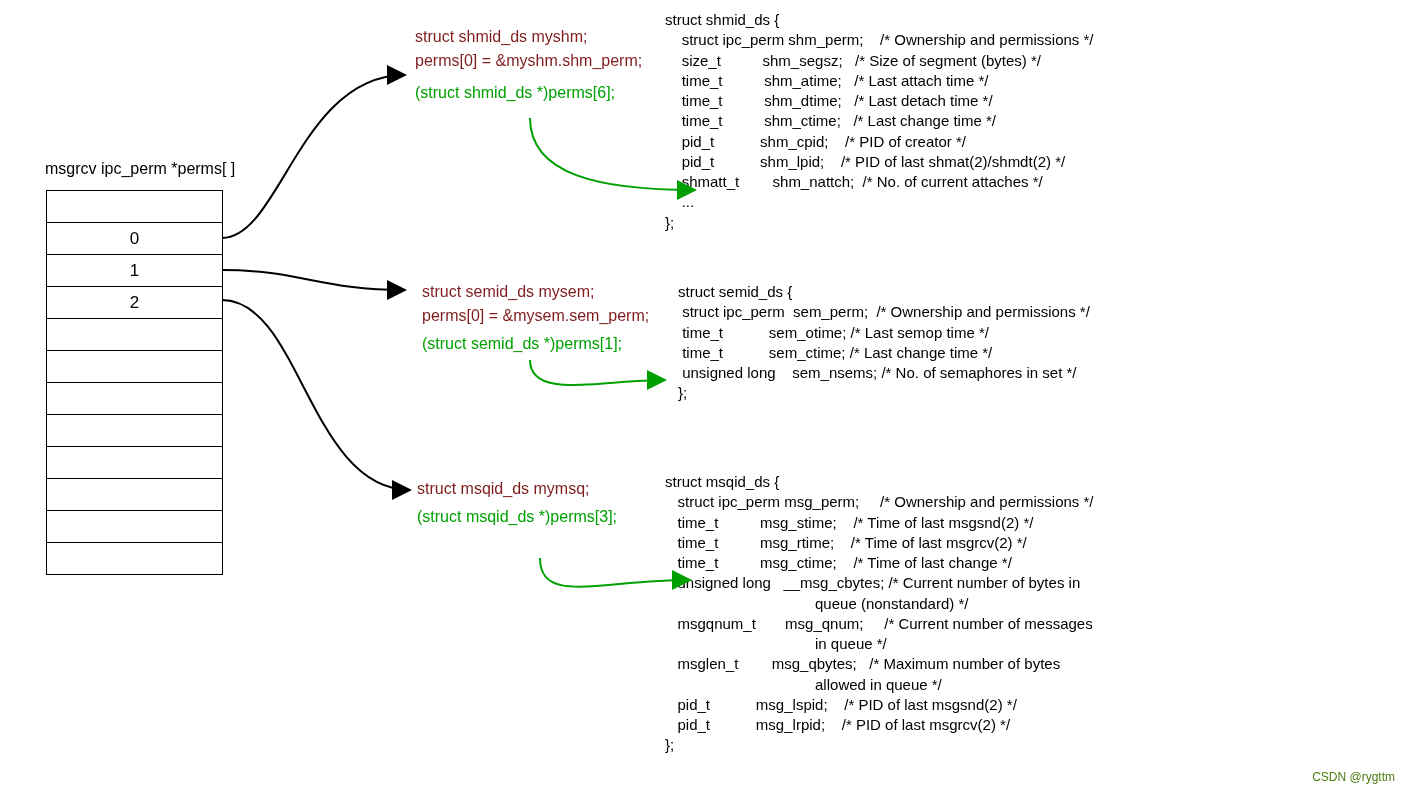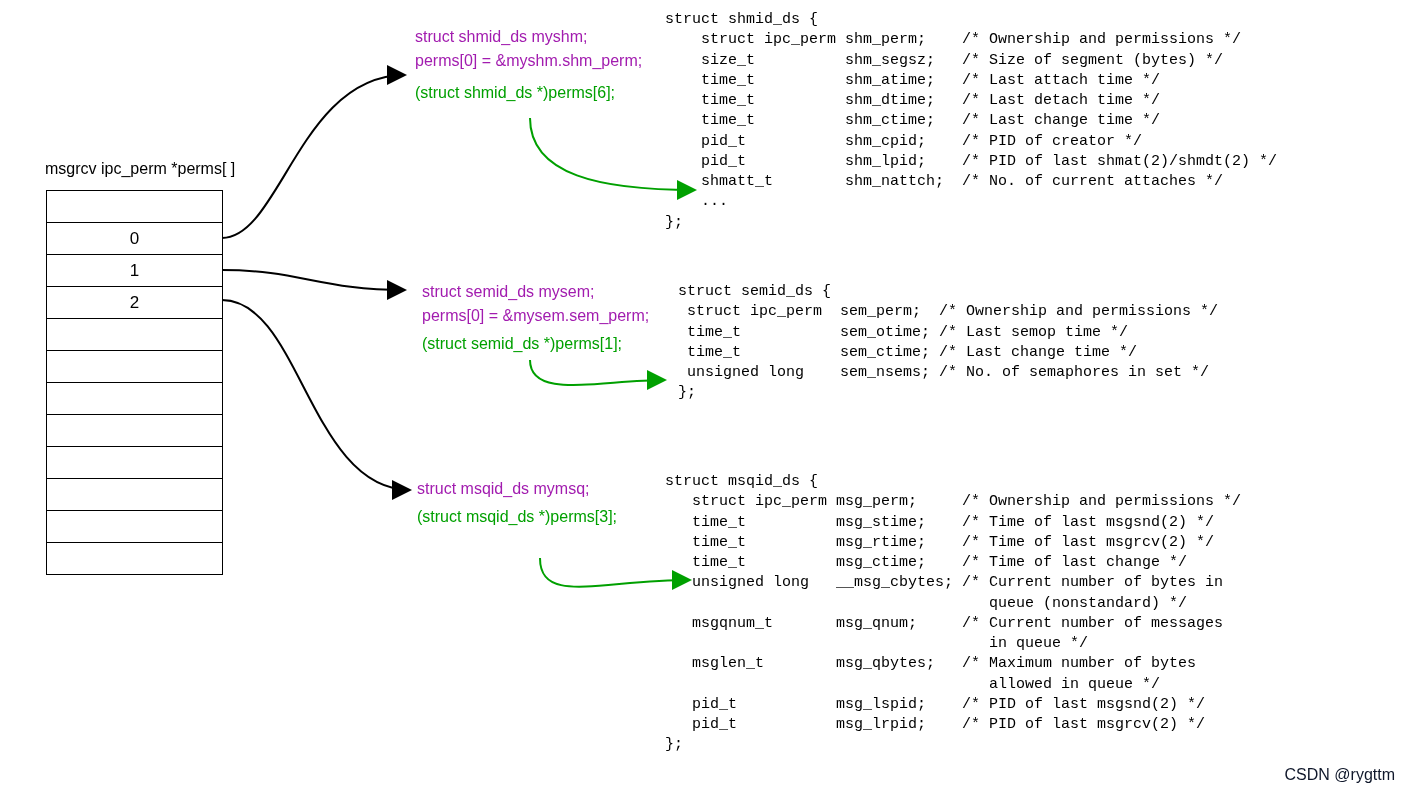--- a/index.html
+++ b/index.html
@@ -5,34 +5,34 @@
   body{
     margin:0;
     background:#fff;
     font-family:"Segoe UI",Arial,sans-serif;
     font-size:16px;
     color:#000;
     position:relative;
     width:1405px;
     height:789px;
   }
-  .mono{font-family:Liberation Mono, monospace;white-space:pre;}
-  .red{color:#a21caf;}
+  .mono{font-family:Liberation Sans, sans-serif;white-space:pre;}
+  .red{color:#7f1d1d;}
   .green{color:#00a000;}
   .array-title{position:absolute;left:45px;top:160px;font-family:"Segoe UI",Arial,sans-serif;}
   .array-box{
     position:absolute;left:46px;top:190px;
     border:1px solid #000;
     width:175px;
   }
   .array-row{height:31px;border-top:1px solid #000;text-align:center;line-height:31px;font-size:17px;}
   .array-row:first-child{border-top:none;}
   .codeblk{position:absolute;line-height:1.5em;}
   .struct{position:absolute;line-height:1.35em;font-size:15px;}
-  .watermark{position:absolute;right:10px;bottom:5px;color:#0f172a;font-size:16px;}
+  .watermark{position:absolute;right:10px;bottom:5px;color:#4d7c0f;font-size:12px;}
   svg{position:absolute;left:0;top:0;pointer-events:none;}
 </style>
 </head>
 <body>
 
 <div class="array-title">msgrcv ipc_perm *perms[ ]</div>
 
 <div class="array-box">
   <div class="array-row"></div>
   <div class="array-row">0</div>

